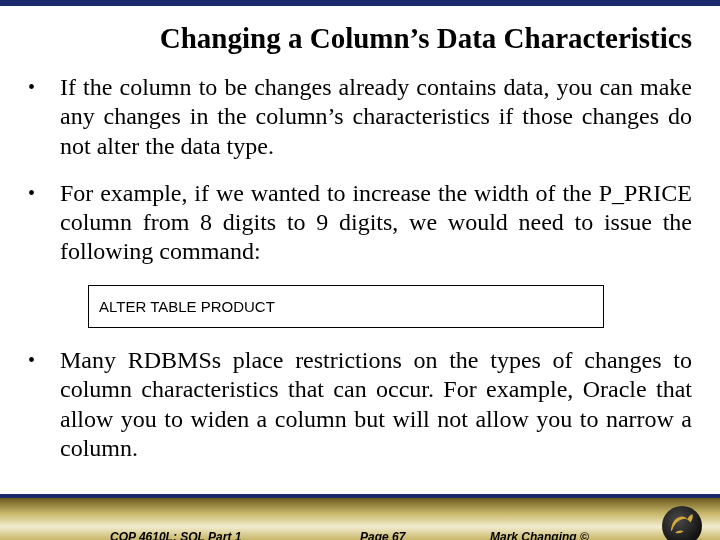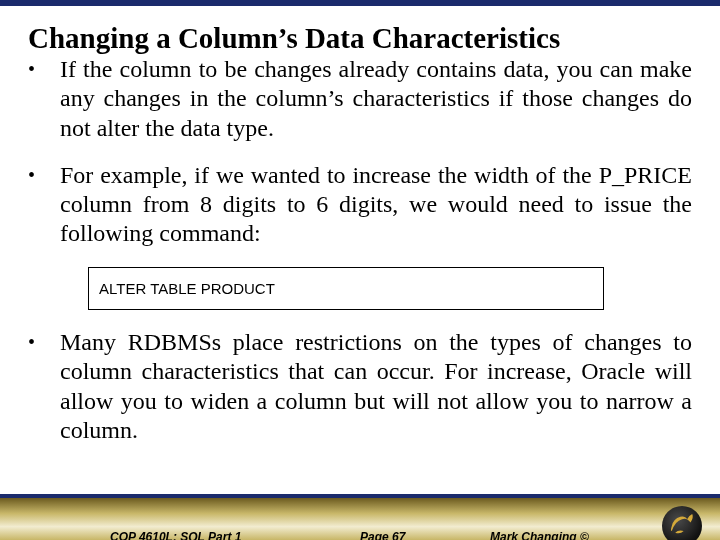--- a/index.html
+++ b/index.html
@@ -18,21 +18,22 @@
     background: #1a2a6c;
   }
   .slide {
     position: absolute;
     top: 6px; left: 0; right: 0; bottom: 48px;
     padding: 16px 28px 8px 28px;
   }
   .title {
     font-family: "Times New Roman", Times, serif;
     font-size: 29px;
-    text-align: left;
+    text-align: right;
+    margin-bottom: 18px;
     color: #000;
   }
   .bullets {
     list-style: none;
   }
   .bullets > li {
     display: flex;
     align-items: flex-start;
     margin-bottom: 18px;
   }
@@ -115,32 +116,32 @@
 <div class="slide">
   <h1 class="title">Changing a Column’s Data Characteristics</h1>
 
   <ul class="bullets">
     <li>
       <span class="dot">•</span>
       <span class="txt">If the column to be changes already contains data, you can make any changes in the column’s characteristics if those changes do not alter the data type.</span>
     </li>
     <li>
       <span class="dot">•</span>
-      <span class="txt">For example, if we wanted to increase the width of the P_PRICE column from 8 digits to 6 digits, we would need to issue the following command:</span>
+      <span class="txt">For example, if we wanted to increase the width of the P_PRICE column from 8 digits to 9 digits, we would need to issue the following command:</span>
     </li>
   </ul>
 
   <div class="code-box">
     <div>ALTER TABLE  PRODUCT</div>
   </div>
 
   <ul class="bullets">
     <li>
       <span class="dot">•</span>
-      <span class="txt">Many RDBMSs place restrictions on the types of changes to column characteristics that can occur.  For increase, Oracle will allow you to widen a column but will not allow you to narrow a column.</span>
+      <span class="txt">Many RDBMSs place restrictions on the types of changes to column characteristics that can occur.  For example, Oracle that allow you to widen a column but will not allow you to narrow a column.</span>
     </li>
   </ul>
 </div>
 
 <div class="footer">
   <div class="footer-top"></div>
   <div class="footer-gold">
     <span class="footer-text ft-left">COP 4610L: SQL Part 1</span>
     <span class="footer-text ft-center">Page 67</span>
     <span class="footer-text ft-right">Mark Changing ©</span>

